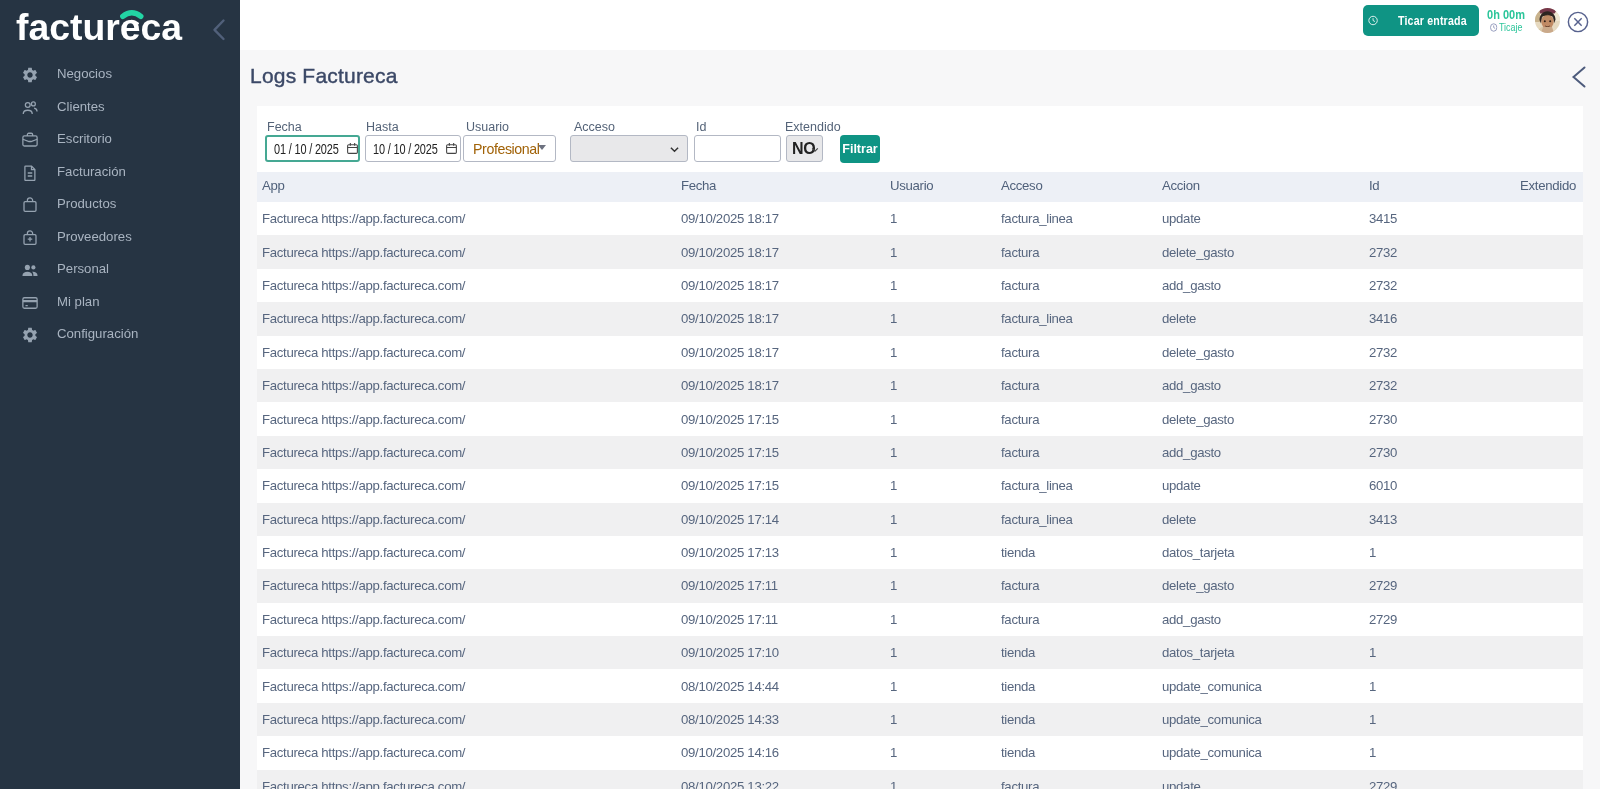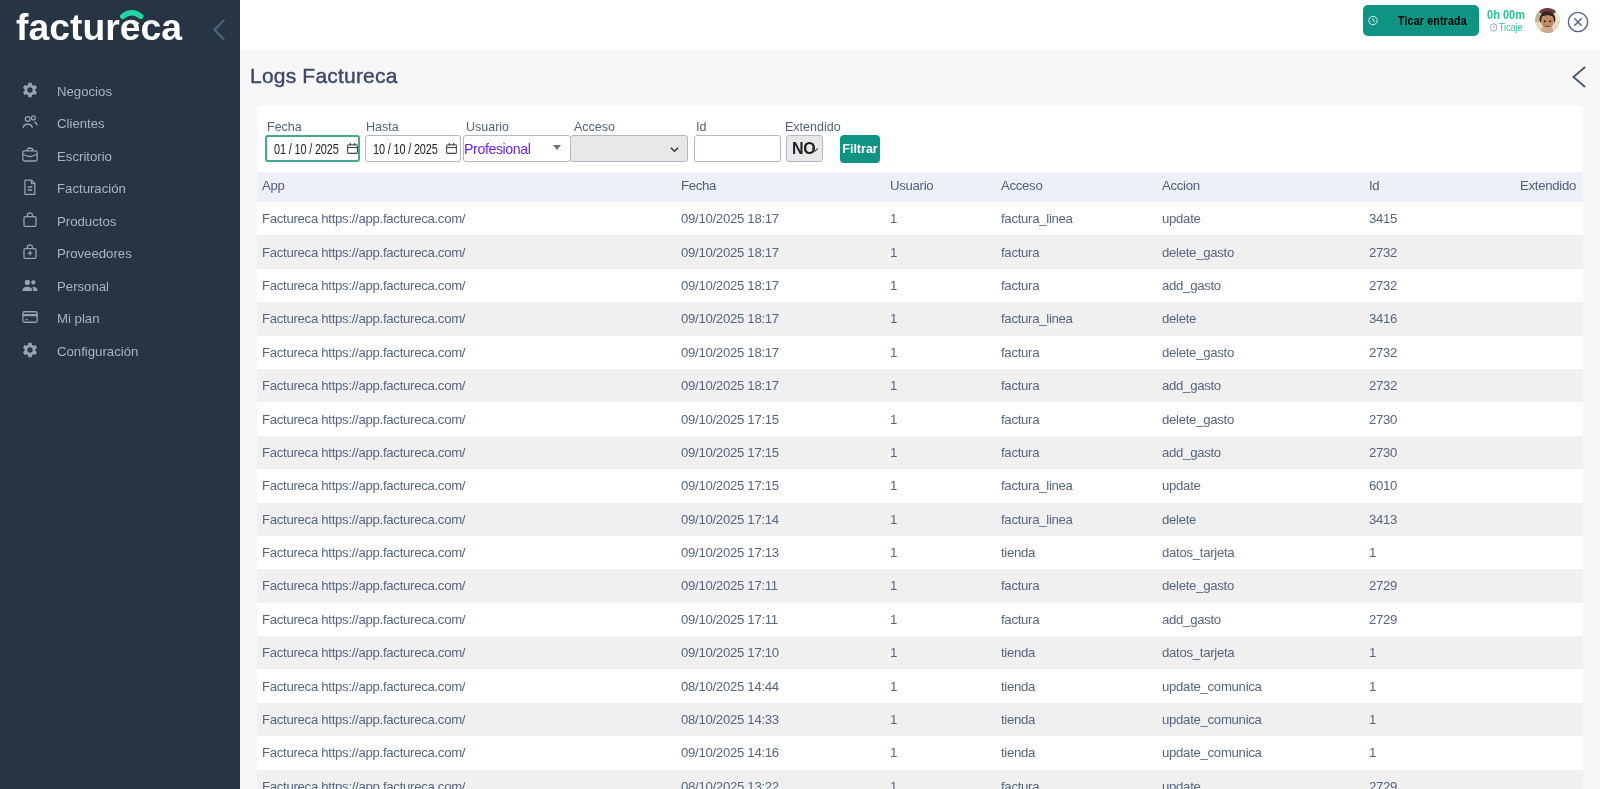--- a/index.html
+++ b/index.html
@@ -1,48 +1,48 @@
 <!DOCTYPE html>
 <html><head>
 <meta charset="utf-8">
 <style>
 * { margin:0; padding:0; box-sizing:border-box; }
 html,body { width:1600px; height:789px; overflow:hidden; font-family:"Liberation Sans", sans-serif; background:#f7f7f8; }
 
 #sidebar { position:absolute; left:0; top:0; width:240px; height:789px; background:#263443; z-index:5; }
 #logo { position:absolute; left:0; top:0; width:240px; height:55px; }
 .nav { position:absolute; left:0; top:66px; width:240px; }
-.nav-item { height:32.5px; display:flex; align-items:flex-end; padding-left:21px; }
+.nav-item { height:32.5px; display:flex; align-items:flex-start; padding-left:21px; }
 .nav-item .ic { width:18px; height:18px; flex:0 0 18px; margin-right:18px; color:#95a2b0; }
 .nav-item .lbl { color:#a9b4c1; font-size:13.2px; }
 .nav-item svg { display:block; width:18px; height:18px; }
 
 #topbar { position:absolute; left:240px; top:0; width:1360px; height:50px; background:#ffffff; }
-#ticar { position:absolute; left:1123px; top:5px; width:116px; height:31px; background:#0f9484; border-radius:5px; color:#000000; font-size:12.5px; font-weight:bold; display:flex; align-items:center; gap:20px; padding-left:5px; }
+#ticar { position:absolute; left:1123px; top:5px; width:116px; height:31px; background:#0f9484; border-radius:5px; color:#ffffff; font-size:12.5px; font-weight:bold; display:flex; align-items:center; gap:20px; padding-left:5px; }
 #ticar .btxt { transform:scaleX(0.85); transform-origin:left; letter-spacing:0.2px; white-space:nowrap; }
 #timebox { position:absolute; left:1243px; top:9px; width:46px; text-align:center; }
 #timebox .t1 { color:#2bc59a; font-weight:bold; font-size:12.5px; line-height:13px; transform:scaleX(0.88); white-space:nowrap; }
 #timebox .t2 { color:#2bc59a; font-size:10.5px; line-height:10px; transform:scaleX(0.85); white-space:nowrap; display:flex; align-items:center; justify-content:center; gap:2px; }
 #timebox .t2 svg { flex:0 0 9px; }
 #avatar { position:absolute; left:1295px; top:8px; width:25px; height:25px; border-radius:50%; overflow:hidden; }
 #closex { position:absolute; left:1327px; top:11px; width:22px; height:22px; }
 
 #content { position:absolute; left:240px; top:50px; width:1360px; height:739px; background:#f7f7f8; }
 h1 { position:absolute; left:10px; top:14px; font-size:21px; font-weight:normal; color:#3c4967; letter-spacing:0.2px; -webkit-text-stroke:0.4px #3c4967; }
 #backarrow { position:absolute; left:1329px; top:16px; color:#4d5b7c; }
 #panel { position:absolute; left:17px; top:56px; width:1326px; height:683px; background:#ffffff; }
 
 .flabel { position:absolute; top:14px; font-size:12.5px; color:#546378; }
 .fbox { position:absolute; top:29px; height:27px; background:#fff; border:1px solid #b3b8c4; border-radius:3px; font-size:11.3px; color:#222; display:flex; align-items:center; white-space:nowrap; }
 .datebox span { font-size:14px; transform:scaleX(0.78); transform-origin:left center; letter-spacing:-0.2px; display:inline-block; width:68px; flex:0 0 68px; }
 .datebox { padding:0 6px 0 7px; justify-content:space-between; }
 .datebox .cal { width:13px; height:13px; flex:0 0 13px; margin-left:4px; color:#444; }
 #f-fecha { left:8px;  width:95px; border:2px solid #45a893; }
 #f-hasta { left:108px; width:96px;justify-content:space-between; }
-#f-usuario { left:206px; width:108px; color:#6d28d9; font-size:14.2px; letter-spacing:-0.4px; }
+#f-usuario { left:206px; width:93px; padding-left:9px; color:#a16207; font-size:14.2px; letter-spacing:-0.4px; }
 #f-usuario .tri { position:absolute; right:9px; top:9px; width:0; height:0; border-left:4.5px solid transparent; border-right:4.5px solid transparent; border-top:5.5px solid #6d7280; }
 #f-acceso { left:313px; width:118px; background:#e8e8ea; }
 #f-id { left:437px; width:87px; }
 #f-ext { left:529px; width:37px; background:#e8e8ea; padding-left:5px; font-weight:bold; font-size:16px; color:#222; letter-spacing:-0.2px; }
 .chev { position:absolute; width:9px; height:9px; }
 
 #filtrar { position:absolute; left:583px; top:29px; width:40px; height:28px; background:#0f9484; border-radius:4px; color:#fff; font-size:12.5px; font-weight:bold; display:flex; align-items:center; justify-content:center; }
 
 #table { position:absolute; left:0; top:66px; width:1326px; }
 .trow { display:flex; height:33.4px; align-items:center; font-size:13.2px; letter-spacing:-0.3px; color:#57667f; }

